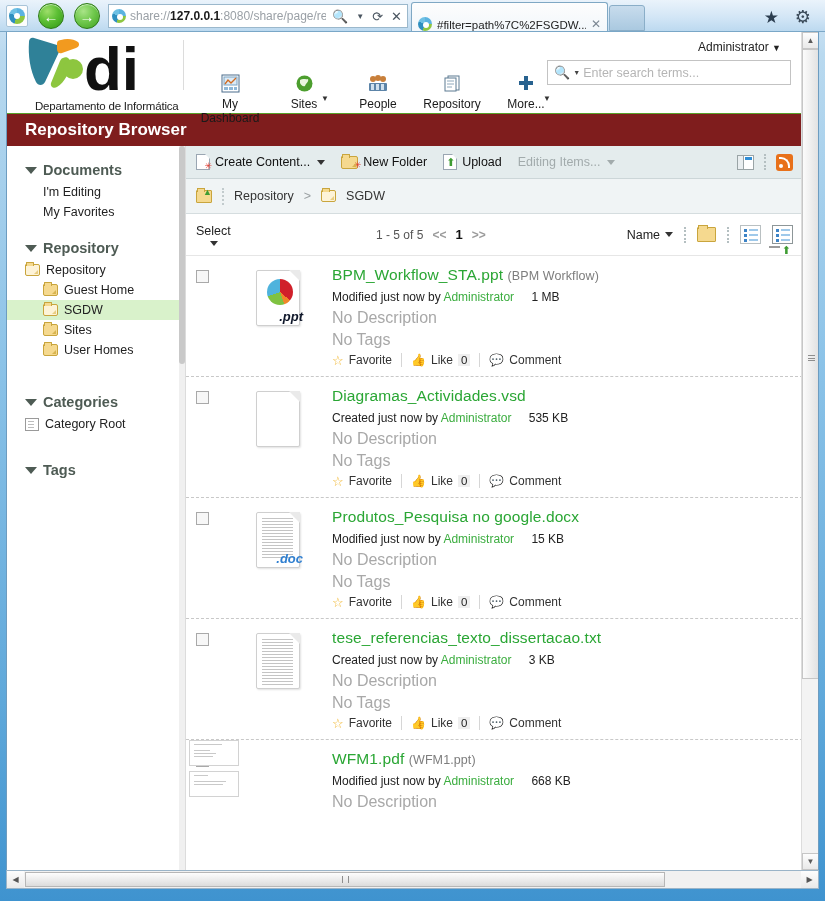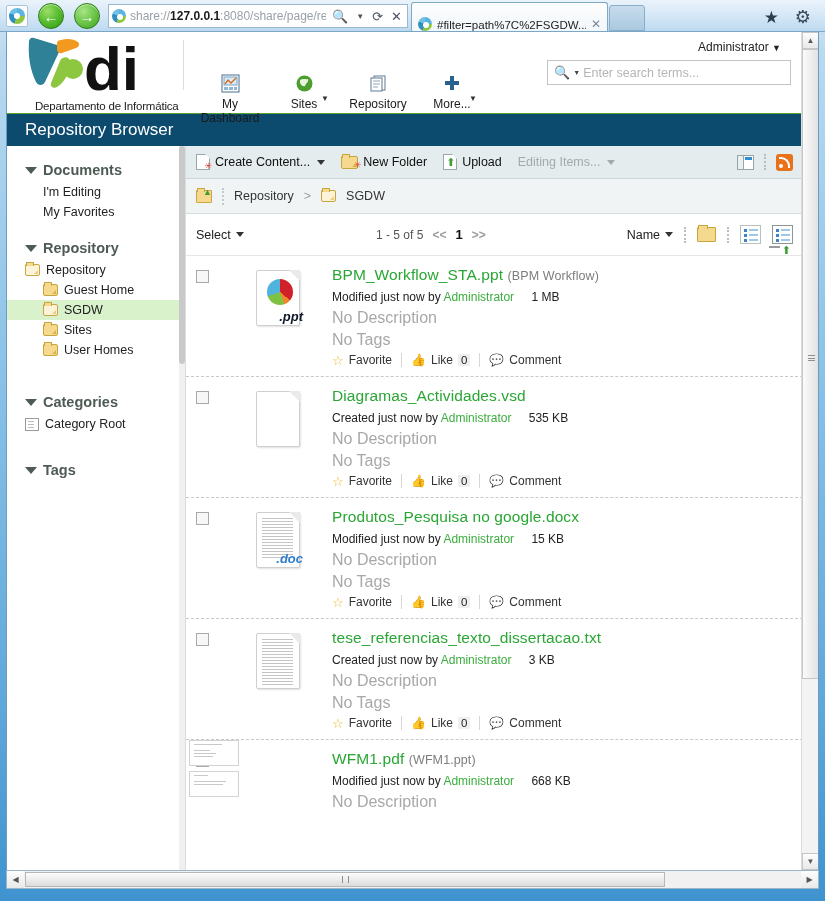--- a/index.html
+++ b/index.html
@@ -101,23 +101,23 @@
   }
   #search-box {
     position:absolute; right:12px; top:28px; width:244px; height:25px;
     border:1px solid #c3c3c3; background:#fff;
     display:flex; align-items:center; gap:3px; padding:0 6px;
   }
   #search-box .sph { color:#b5b5b5; font-size:12.5px; }
 
   
   #title-band {
-    height:33px; background:#0c4a6e;
+    height:33px; background:#7f1d1d;
     display:flex; align-items:center; padding-left:18px;
-    color:#fff; font-size:17px; font-weight:400;
+    color:#fff; font-size:17px; font-weight:700;
     border-top:1px solid #58a12a;
   }
 
   
   #body-cols { display:flex; height:724px; }
 
   #sidebar { width:178px; background:#fff; padding:10px 0 8px 0; position:relative; }
   .side-section-hdr {
     display:flex; align-items:center; gap:6px;
     font-size:14.5px; font-weight:700; color:#4e5b54; padding:6px 0 4px 18px;
@@ -178,21 +178,21 @@
   .bc-up { width:16px;height:13px;background:#f5d98f;border:1px solid #c9a53d;position:relative;border-radius:1px;}
   .bc-up::before{content:"";position:absolute;left:0;top:-3px;width:6px;height:3px;background:#f5d98f;border:1px solid #c9a53d;border-bottom:none;}
   .bc-up::after{content:"▲";position:absolute;right:-1px;top:-4px;color:#3e9c32;font-size:9px;}
   .bc-sep { width:1px;height:17px;border-left:2px dotted #c2cbcd; }
   .bc-arrow{color:#9aa0a2;}
 
   #dl-options {
     height:42px; display:flex; align-items:center; padding:0 10px;
     font-size:12.5px; color:#222; position:relative; border-bottom:1px solid #e6e6e6;
   }
-  #select-btn { display:flex; align-items:center; gap:3px; }
+  #select-btn { display:flex; align-items:center; gap:3px;flex-direction:column; }
   #pager { position:absolute; left:190px; display:flex; align-items:center; gap:9px; color:#555; font-size:12px; }
   #pager .pg-cur { color:#111; font-weight:700; font-size:13px; }
   #pager .pg-arrow { color:#9b9b9b; font-weight:700; }
   #opt-right { margin-left:auto; display:flex; align-items:center; gap:11px; }
   .sortlabel{display:flex;align-items:center;gap:3px;}
   .folder-btn{width:19px;height:15px;background:#f5d98f;border:1px solid #c9a53d;border-radius:1px;position:relative;}
   .folder-btn::before{content:"";position:absolute;left:0;top:-3px;width:8px;height:3px;background:#f5d98f;border:1px solid #c9a53d;border-bottom:none;}
   .viewbtn{width:21px;height:19px;border:1px solid #b9c0c2;background:#fff;position:relative;}
   .viewbtn.on{border-color:#8d9698;}
   .viewbtn i{position:absolute;left:3px;top:3px;width:3px;height:3px;background:#3c83c6;box-shadow:0 5px 0 #3c83c6,0 10px 0 #3c83c6;}
@@ -354,20 +354,34 @@
               <svg width="19" height="19" viewBox="0 0 19 19">
                   <circle cx="9.5" cy="9.5" r="8" fill="#4c9e2e"></circle>
                   <path d="M5 6 C8 4 11 6 13 5 C14 8 11 9 10 12 C8 13 6 11 5 9 Z" fill="#e9f5df"></path>
                 </svg>
             </span>
             <span class="nav-caret">▼</span>
             <span>Sites</span>
           </div>
           <div class="nav-item">
             <span class="nav-ico">
+              <svg width="20" height="18" viewBox="0 0 20 18">
+                  <circle cx="5" cy="5" r="3" fill="#c87f3a"></circle>
+                  <circle cx="10" cy="4" r="3" fill="#c87f3a"></circle>
+                  <circle cx="15" cy="5" r="3" fill="#c87f3a"></circle>
+                  <rect x="1" y="9" width="18" height="8" rx="1" fill="#5c84a8"></rect>
+                  <rect x="3" y="10" width="3" height="6" fill="#cfe0ee"></rect>
+                  <rect x="8" y="10" width="3" height="6" fill="#cfe0ee"></rect>
+                  <rect x="13" y="10" width="3" height="6" fill="#cfe0ee"></rect>
+                </svg>
+            </span>
+            <span>People</span>
+          </div>
+          <div class="nav-item">
+            <span class="nav-ico">
               <svg width="19" height="19" viewBox="0 0 19 19">
                   <rect x="5" y="2" width="11" height="14" fill="#fff" stroke="#5d7b92"></rect>
                   <rect x="2" y="4" width="11" height="13" fill="#fff" stroke="#5d7b92"></rect>
                   <path d="M4 7h7M4 10h7M4 13h5" stroke="#8fa8bb" stroke-width="1"></path>
                 </svg>
             </span>
             <span>Repository</span>
           </div>
           <div class="nav-item">
             <span class="nav-ico">

